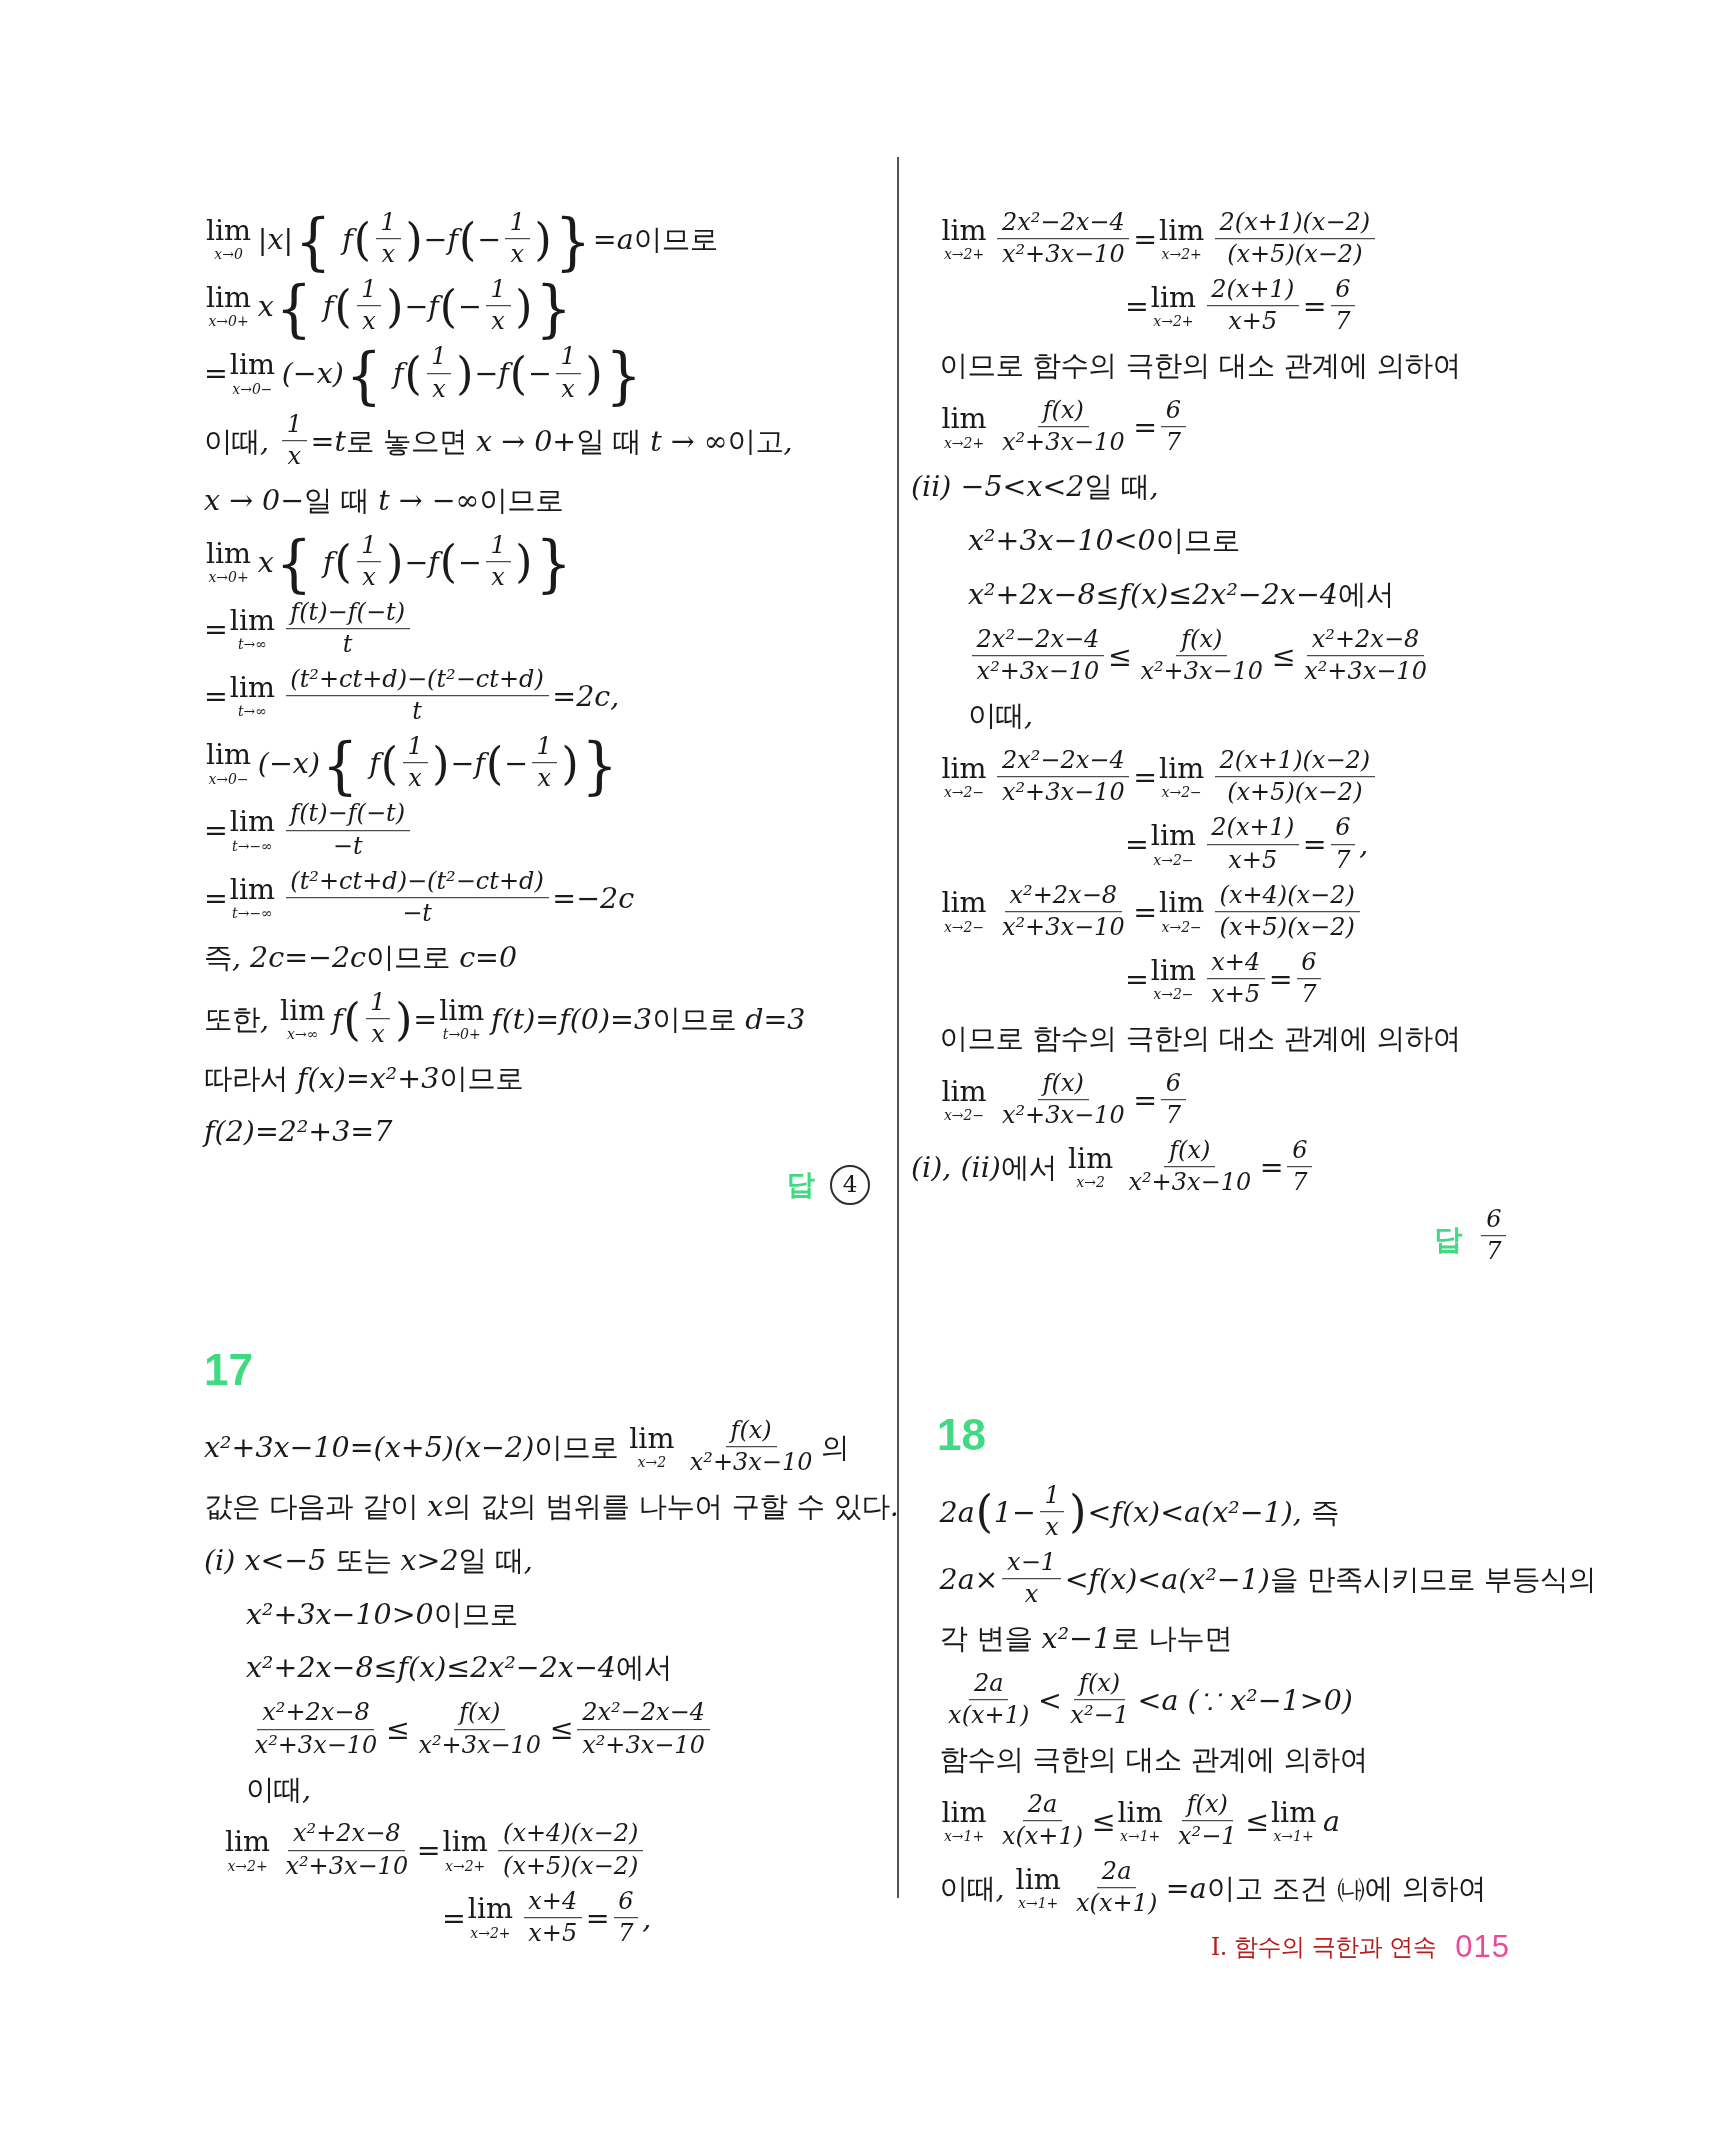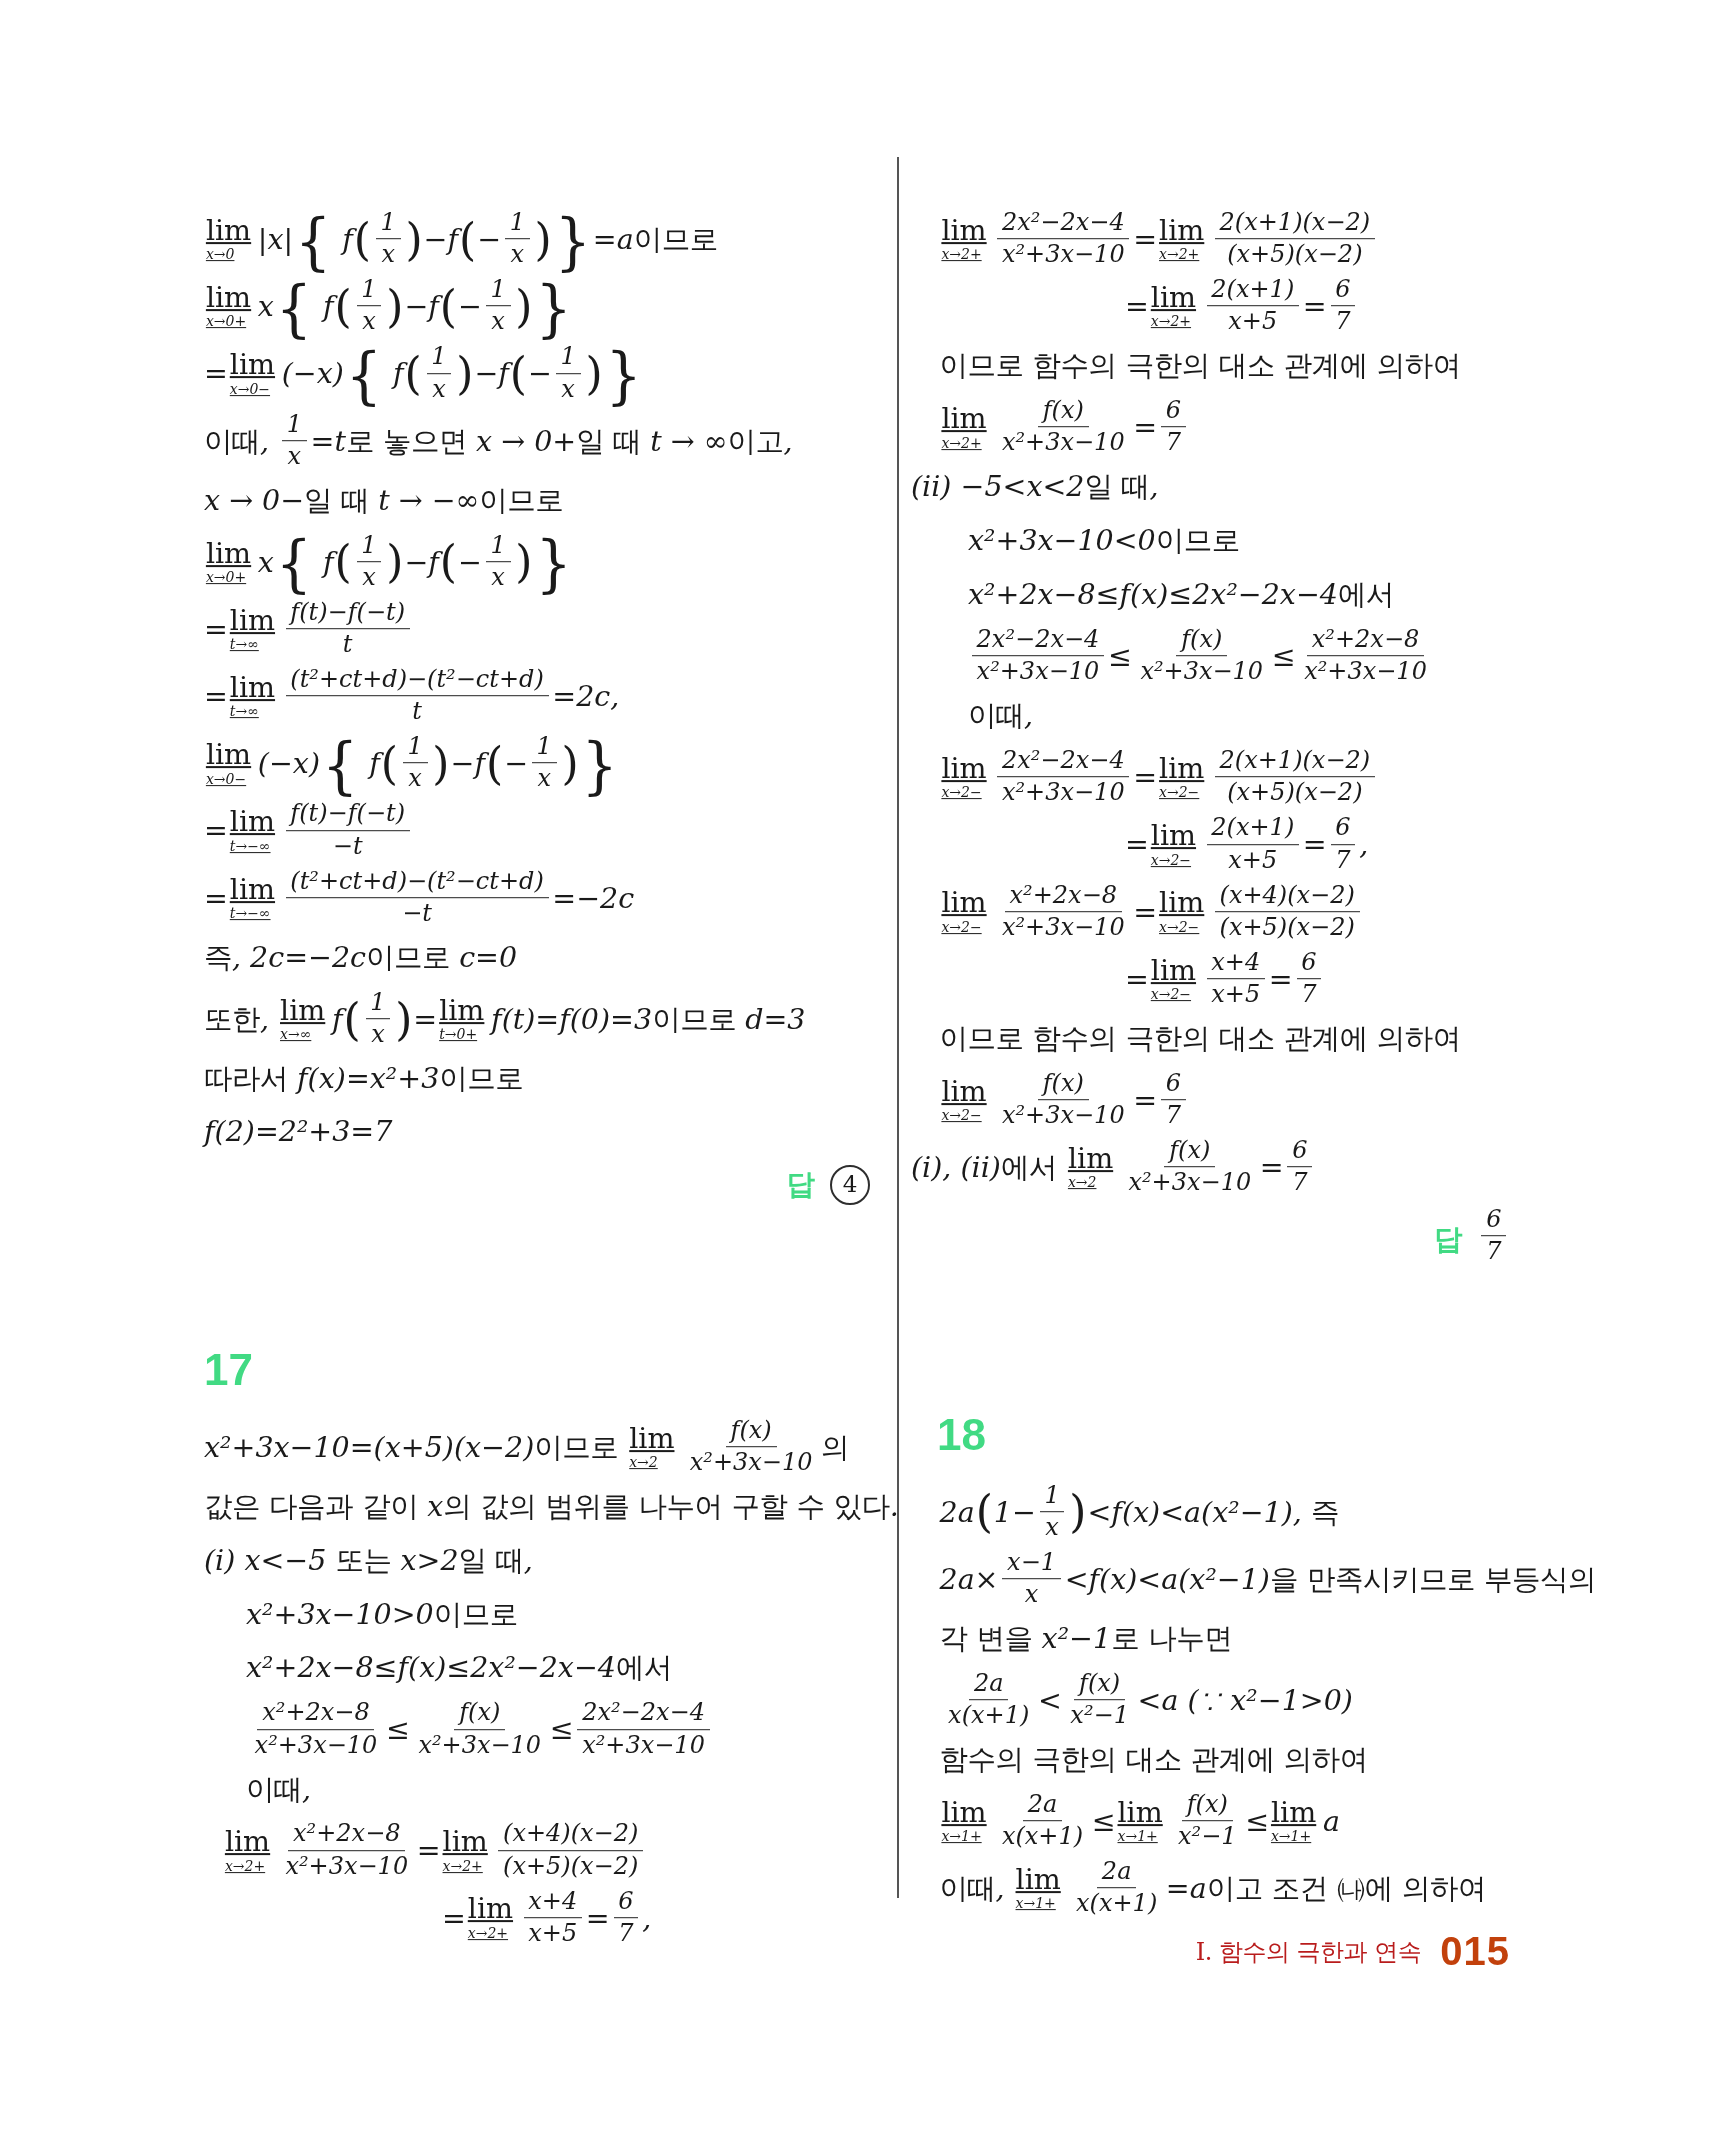--- a/index.html
+++ b/index.html
@@ -39,24 +39,23 @@
   }
   .fr{
     display:inline-flex;flex-direction:column;align-items:center;
     vertical-align:middle;margin:0 3.8px;
     font-size:24px;line-height:1.18;
     transform:translateY(-3.8px);
   }
   .fr .nu{border-bottom:1.9px solid #222;padding:1px 4.8px 1.9px;}
   .fr .de{padding:1px 4.8px 0;}
   .lim{
-    display:inline-flex;flex-direction:column;
+    display:inline-flex;flex-direction:column;align-items:center;
     vertical-align:middle;margin:0 6.7px 0 1.9px;
     transform:translateY(-1.9px);
-    text-decoration:underline;
   }
   .lim .l{font-style:normal;font-size:28.5px;line-height:1;}
   .lim .s{font-size:14px;line-height:1.1;margin-top:1.9px;}
   .big{
     font-style:normal;font-size:57px;line-height:0;
     display:inline-block;vertical-align:middle;
     transform:scaleY(1.08) translateY(-1px);margin:0 1.9px;
   }
   .bigp{
     font-style:normal;font-size:44px;line-height:0;
@@ -92,21 +91,21 @@
   .footer{
     position:absolute;top:1929px;right:220px;
     display:flex;align-items:center;gap:19px;
   }
   .chap{
     font-family:"DejaVu Serif","Liberation Sans",sans-serif;
     font-size:24px;color:#b91c1c;letter-spacing:-0.5px;
   }
   .pnum{
     font-family:"Liberation Sans","DejaVu Sans",sans-serif;
-    font-weight:700;font-size:40px;color:#c2410c;letter-spacing:1px;
+    font-weight:400;font-size:31px;color:#ec4899;letter-spacing:1px;
   }
 </style>
 </head>
 <body>
 
 <div class="page">
   <div class="divider"></div>
   <div class="col col-left" id="col-left">
       <div class="row disp"><span class="lim">
           <span class="l">lim</span>

